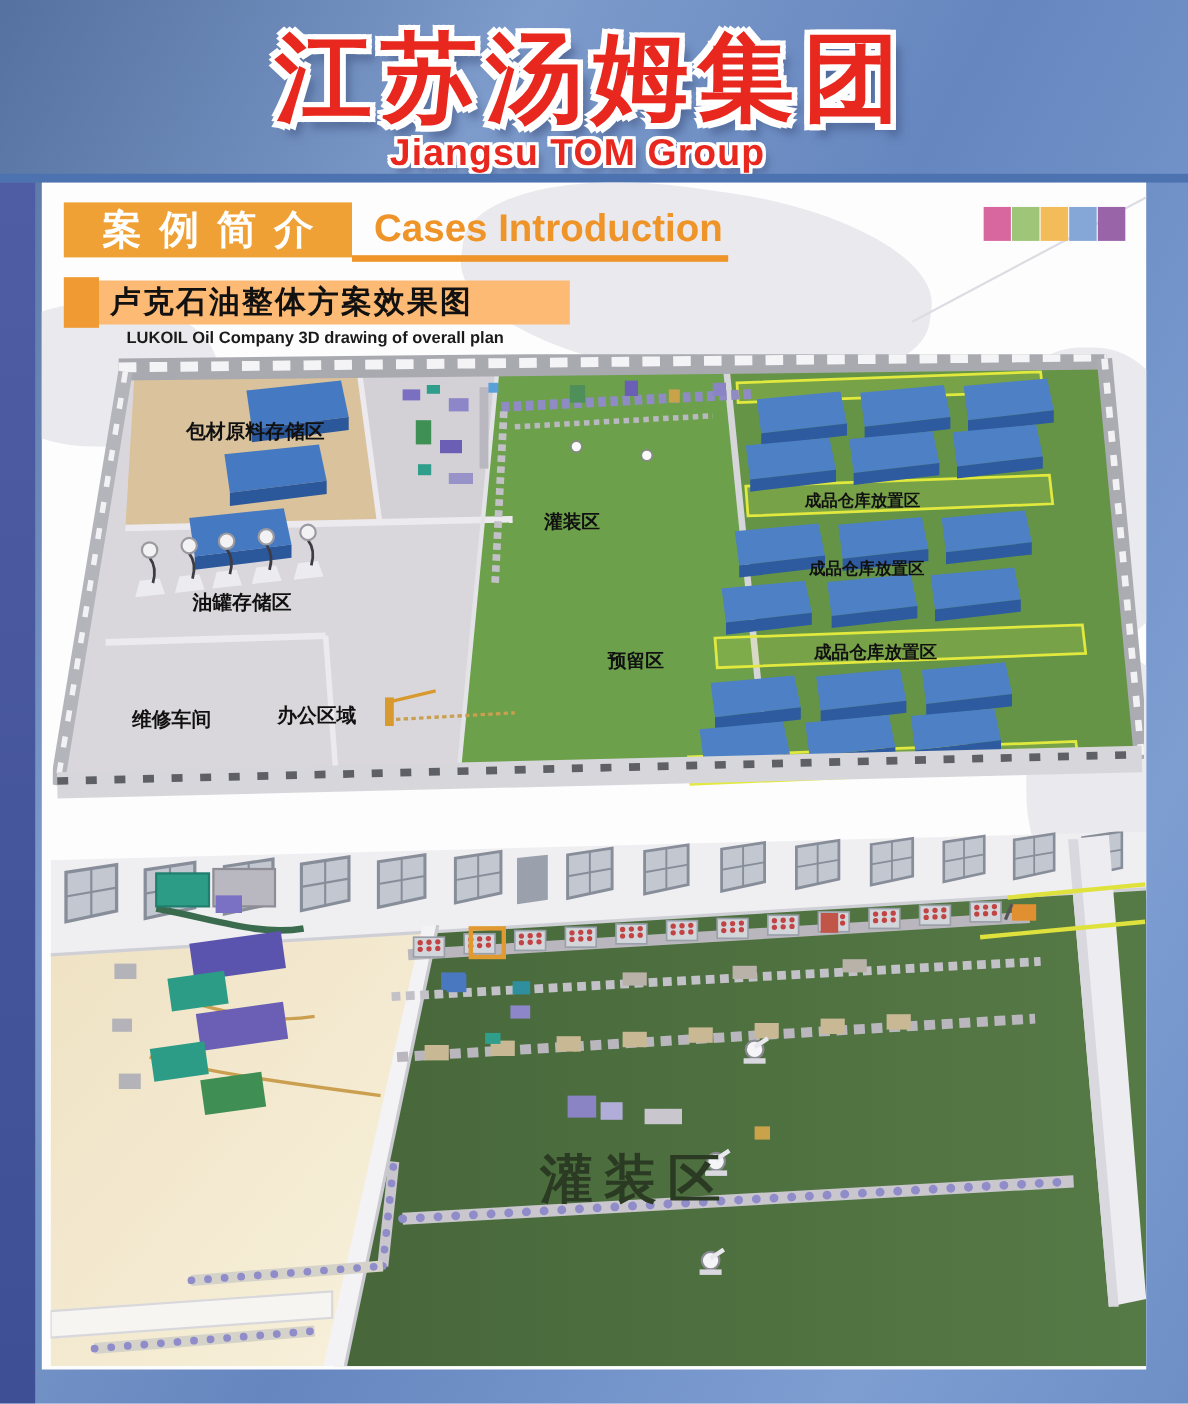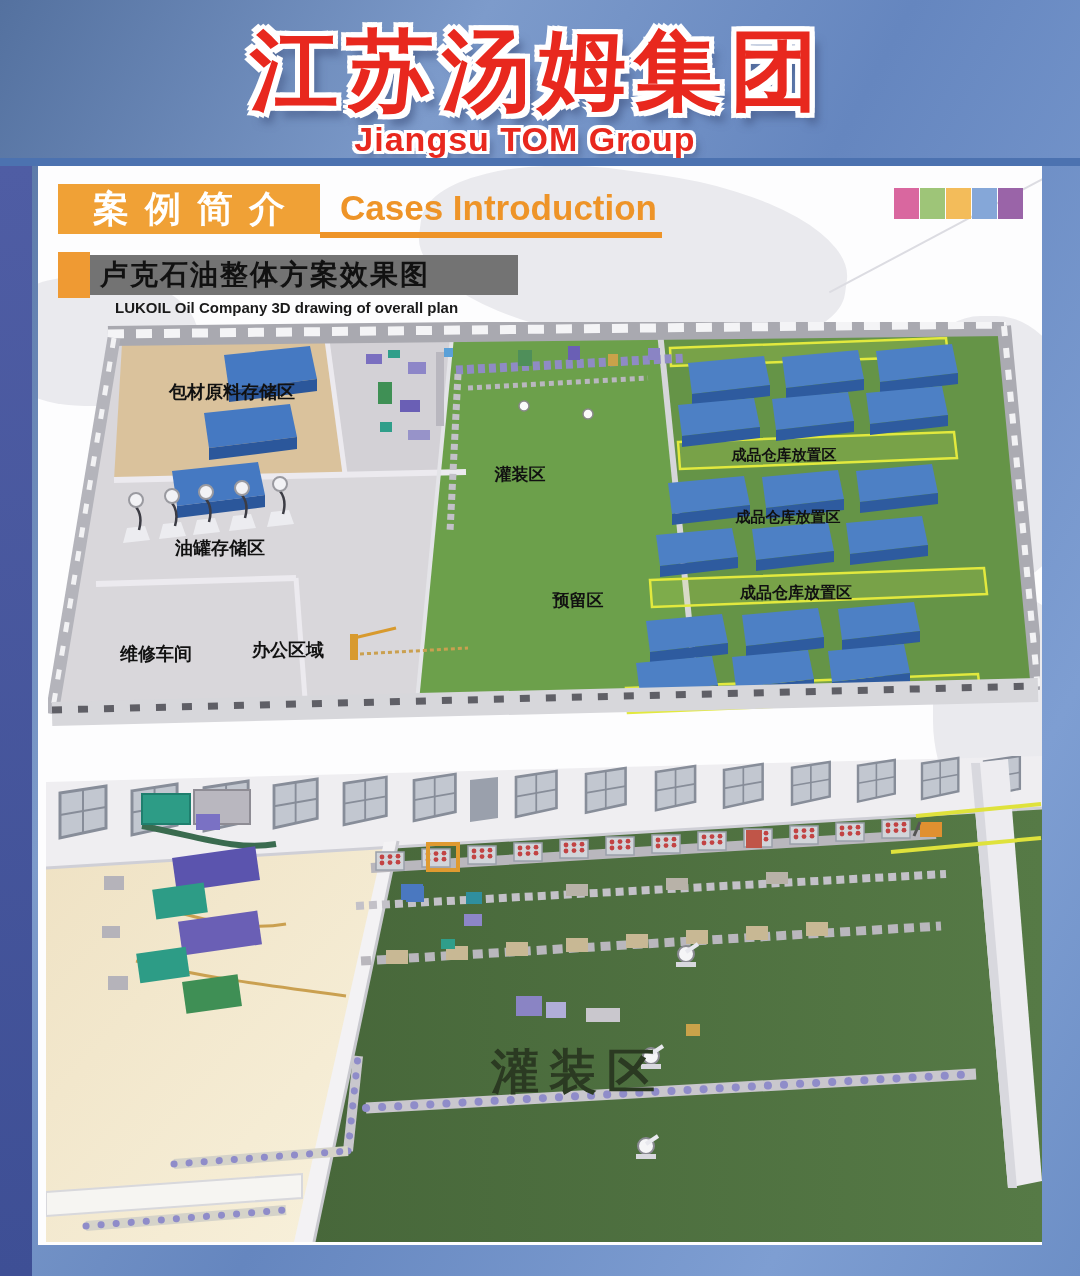--- a/index.html
+++ b/index.html
@@ -24,21 +24,21 @@
   .blob{position:absolute;background:#eaeaee;border-radius:46%;}
   .diag-line{position:absolute;left:772px;top:48px;width:330px;height:2px;background:#dcdce2;
     transform:rotate(-28deg);}
   .banner{left:20px;top:18px;width:262px;height:50px;background:#f0a136;
     display:flex;align-items:center;justify-content:center;
     color:#fff;font-size:36px;font-weight:800;letter-spacing:16px;text-indent:16px;}
   .banner-en{left:302px;top:22px;font-size:35px;font-weight:700;color:#ee9428;white-space:nowrap;}
   .banner-underline{left:282px;top:66px;width:342px;height:6px;background:#ee9428;}
   .swatches{left:856px;top:22px;}
   .subbar-square{left:20px;top:86px;width:32px;height:46px;background:#ef9a33;}
-  .subbar{left:52px;top:89px;width:428px;height:40px;background:#737373;
+  .subbar{left:52px;top:89px;width:428px;height:40px;background:#fdba74;
     color:#111;font-size:28px;font-weight:800;line-height:40px;padding-left:10px;
     letter-spacing:2px;box-sizing:border-box;white-space:nowrap;}
   .caption{left:48px;top:133px;font-size:15px;font-weight:700;color:#1a1a1a;margin-left:29px;}
   .render-top{left:10px;top:156px;}
   .render-bottom{left:8px;top:590px;}
   svg text{font-family:"Liberation Sans","DejaVu Sans",sans-serif;}
 </style>
 </head>
 <body>
 

